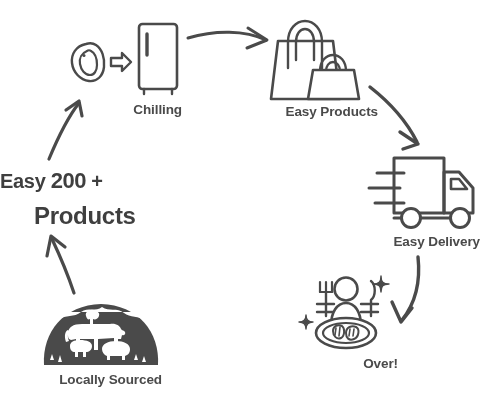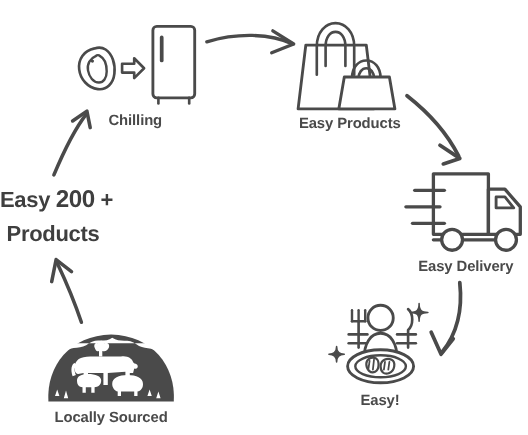--- a/index.html
+++ b/index.html
@@ -21,21 +21,21 @@
   .node {
     position: absolute;
   }
   .node-icon {
     display: block;
   }
   .node-label {
     position: absolute;
     left: 0;
     width: 100%;
-    text-align: center;
+    text-align: right;
     color: #4a4a4a;
     font-size: 13.5px;
     font-weight: 600;
     letter-spacing: -0.1px;
     white-space: nowrap;
   }
   .center-text {
     position: absolute;
     color: #3f3f3f;
     white-space: nowrap;
@@ -48,25 +48,25 @@
     font-size: 20px;
     font-weight: 600;
     letter-spacing: -0.3px;
   }
   .ct-line1 .big {
     font-size: 22px;
     font-weight: 700;
     letter-spacing: -0.5px;
   }
   .ct-line2 {
-    left: 6px;
+    left: 34px;
     top: 202px;
     width: 130px;
     text-align: left;
-    font-size: 20px;
+    font-size: 24px;
     font-weight: 600;
     letter-spacing: -0.3px;
   }
   .arrow-layer {
     position: absolute;
     left: 0;
     top: 0;
     width: 480px;
     height: 395px;
     pointer-events: none;
@@ -204,21 +204,21 @@
 
         <path d="M40,63 C40,58 45,56 49,58 C52,60 52,68 48,70 C44,72 40,68 40,63 Z" stroke-width="2"></path>
         <path d="M53,65 C53,59 59,57 63,59 C67,61 66,69 61,71 C56,73 53,70 53,65 Z" stroke-width="2"></path>
         <path d="M43,60 L42,67 M47,59 L46,68 M57,61 L56,68 M61,61 L60,68" stroke-width="1.6"></path>
 
         <path d="M88,8 C88,14 90,16 96,16 C90,16 88,18 88,24 C88,18 86,16 80,16 C86,16 88,14 88,8 Z" fill="#4a4a4a" stroke-width="1.4"></path>
 
         <path d="M13,47 C13,52 15,54 20,54 C15,54 13,56 13,61 C13,56 11,54 6,54 C11,54 13,52 13,47 Z" fill="#4a4a4a" stroke-width="1.4"></path>
       </g>
     </svg>
-    <div class="node-label" style="top:88px;">Easy!</div>
+    <div class="node-label" style="top:88px;">Over!</div>
   </div>
 
   <div class="node" style="left:40px; top:294px; width:122px; height:100px;">
     <svg class="node-icon" viewBox="0 0 122 72" width="122" height="72" xmlns="http://www.w3.org/2000/svg">
 
       <path d="M4,71 C2,38 24,11 61,10 C98,11 120,38 118,71 Z" fill="#4a4a4a"></path>
 
       <path d="M18,26 C26,20 34,24 41,18 C48,13 56,18 62,13 C69,18 77,13 84,19 C90,24 99,21 105,27 L105,18 L18,18 Z" fill="#ffffff"></path>
       <g fill="#ffffff">
 

